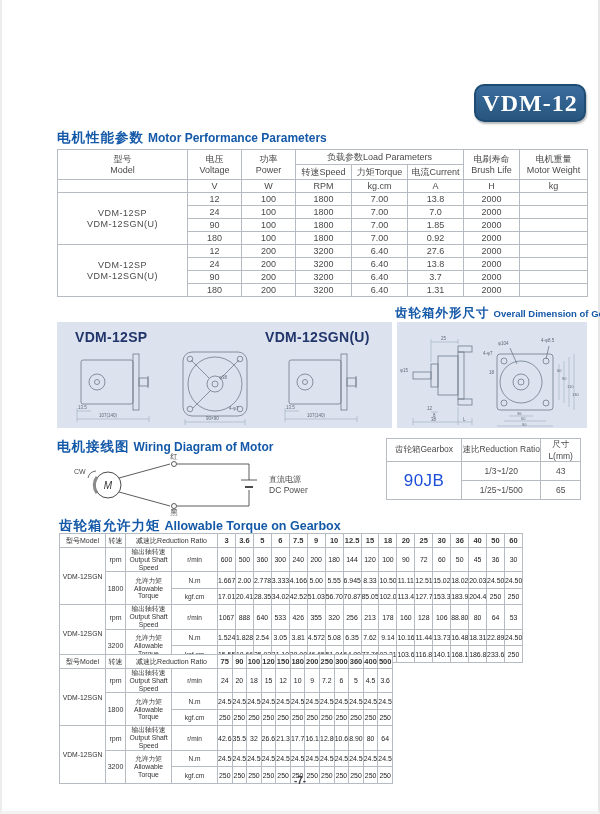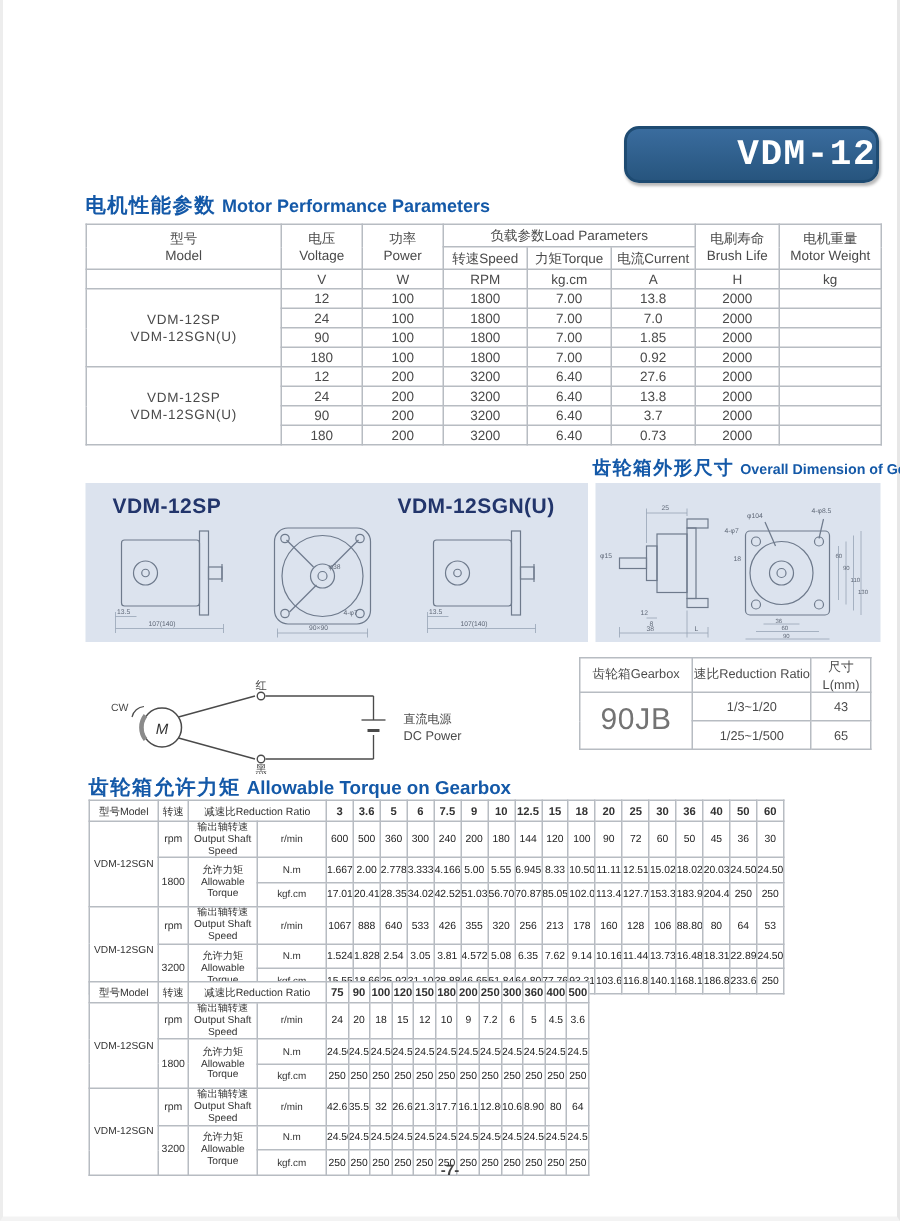--- a/index.html
+++ b/index.html
@@ -1,24 +1,24 @@
 <!DOCTYPE html>
 <html><head>
 <meta charset="utf-8">
 <style>
   *{margin:0;padding:0;box-sizing:border-box}
   html,body{width:600px;height:814px}
   body{font-family:"Liberation Sans",sans-serif;background:#fff;color:#3c3c3c;position:relative;overflow:hidden}
   #page{position:absolute;inset:0;background:#fff;border-left:2px solid #ededed;border-right:2px solid #e7e7e7;border-bottom:3px solid #f3f3f3}
 
   
-  .badge{position:absolute;top:84px;right:12px;width:170px;height:38px;
+  .badge{position:absolute;top:84px;right:12px;width:112px;height:38px;
     background:linear-gradient(#3a6c9e,#27557e);border:2px solid #1e4b72;border-radius:10px;
-    color:#fff;font-family:Liberation Mono, monospace;font-weight:bold;font-size:24px;
-    display:flex;align-items:center;justify-content:flex-end;box-shadow:1px 2px 2px rgba(0,0,0,.28);letter-spacing:1px}
+    color:#fff;font-family:Liberation Serif, serif;font-weight:bold;font-size:24px;
+    display:flex;align-items:center;justify-content:center;box-shadow:1px 2px 2px rgba(0,0,0,.28);letter-spacing:1px}
 
   
   .sec{position:absolute;color:#1459a8;font-weight:bold;white-space:nowrap}
   .sec .zh{font-size:13.5px;letter-spacing:1px}
   .sec .en{font-size:12px;margin-left:4px}
   .sec .en.small{font-size:9.5px}
 
   
   table{border-collapse:collapse;table-layout:fixed;background:#fff}
   td{border:1px solid #b7bcc2;text-align:center;vertical-align:middle;overflow:hidden}
@@ -37,21 +37,21 @@
   .panel .plabel{position:absolute;top:7px;font-weight:bold;font-size:14px;color:#22356b;letter-spacing:.3px}
   .panel svg{position:absolute;left:0;top:0}
 
   
   #wiring-svg{position:absolute;left:62px;top:450px}
 
   
   .gb{position:absolute;left:384px;top:438px;width:195px;font-size:8.5px;color:#4a4a4a}
   .gb td{height:19px}
   .gb .ghead td{height:17px}
-  .gb .gjb{font-size:20px;letter-spacing:.5px;color:#737373}
+  .gb .gjb{font-size:17px;letter-spacing:.5px;color:#1d4ed8}
 
   
   .tq{position:absolute;left:57px;font-size:7px;color:#333}
   #torque-a{top:533px;width:464px}
   #torque-b{top:654px;width:334px}
   .tq tr{height:16.5px}
   .tq tr.head{height:14px}
   .tq td.lh{font-size:7px}
   .tq td.rh{font-weight:bold;font-size:7.5px}
   .tq td.mh{font-size:6.8px}
@@ -189,21 +189,21 @@
           <td>6.40</td>
           <td>3.7</td>
           <td>2000</td>
           <td></td>
         </tr>
         <tr>
           <td>180</td>
           <td>200</td>
           <td>3200</td>
           <td>6.40</td>
-          <td>0.73</td>
+          <td>1.31</td>
           <td>2000</td>
           <td></td>
         </tr>
       </tbody>
   </table>
 
   <div class="sec" style="left:393px;top:303px">
     <span class="zh" style="font-size:12.5px">齿轮箱外形尺寸</span><span class="en small">Overall Dimension of Gearbox</span>
   </div>
 
@@ -325,20 +325,23 @@
       <text x="160" y="50" font-size="4" fill="#5f6877">60</text>
       <text x="165" y="58" font-size="4" fill="#5f6877">90</text>
       <text x="170" y="66" font-size="4" fill="#5f6877">110</text>
       <text x="175" y="74" font-size="4" fill="#5f6877">130</text>
       <text x="120" y="93" font-size="4" fill="#5f6877">36</text>
       <text x="124" y="98" font-size="4" fill="#5f6877">60</text>
       <text x="125" y="103.5" font-size="4" fill="#5f6877">90</text>
     </svg>
   </div>
 
+  <div class="sec" style="left:55px;top:437px">
+    <span class="zh">电机接线图</span><span class="en">Wiring Diagram of Motor</span>
+  </div>
 
   <svg id="wiring-svg" width="280" height="66" viewBox="0 0 280 66">
     <text x="10" y="24" font-size="7" fill="#4a4a4a">CW</text>
     <path d="M24,28 a9,9 0 0 1 8,-7" stroke="#4a4a4a" stroke-width="0.8" fill="none"></path>
     <circle cx="44" cy="35" r="13" stroke="#4a4a4a" stroke-width="1" fill="#fff"></circle>
     <path d="M33,27 a13,13 0 0 0 0,16" stroke="#8a8a8a" stroke-width="3" fill="none"></path>
     <text x="44" y="39" font-size="10" font-style="italic" text-anchor="middle" fill="#333" font-family="DejaVu Serif,serif">M</text>
     <g stroke="#4a4a4a" stroke-width="0.9" fill="none">
       <line x1="55" y1="28" x2="106" y2="14"></line>
       <line x1="55" y1="42" x2="106" y2="56"></line>

